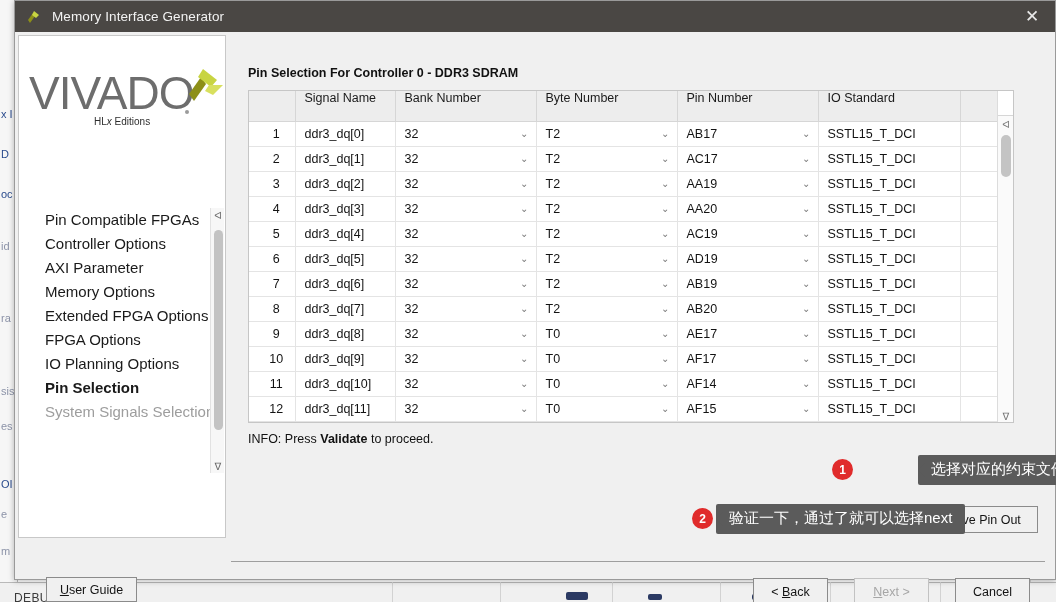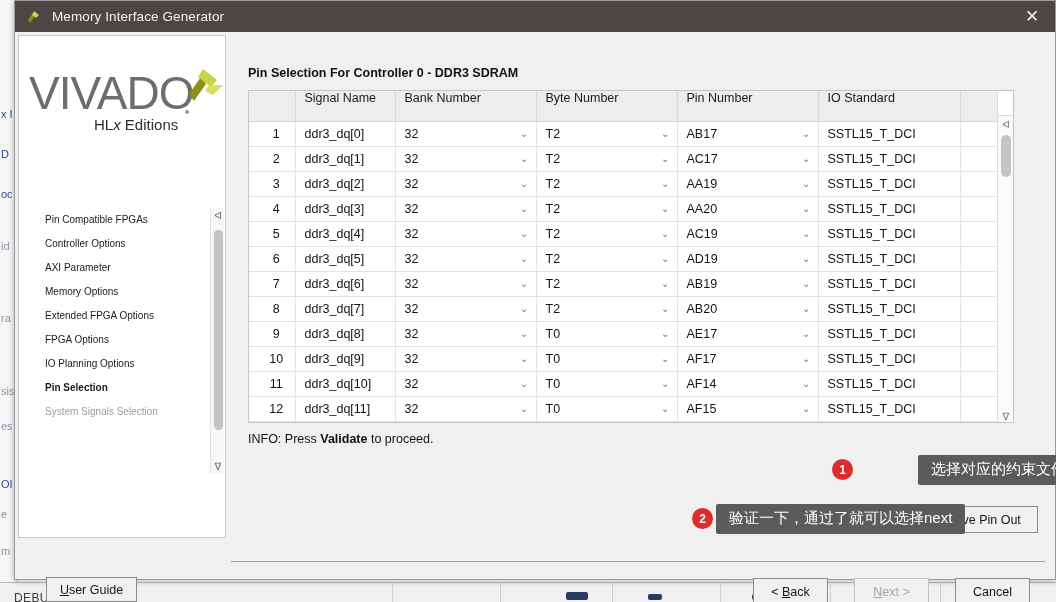--- a/index.html
+++ b/index.html
@@ -122,31 +122,31 @@
     letter-spacing: -1px;
     font-weight: 300;
   }
   .vivado-dot {
     position: absolute; left: 166px; top: 74px;
     width: 4px; height: 4px; border-radius: 50%;
     background: #9b9b9b;
   }
   .vivado-sub {
     position: absolute; left: 75px; top: 80px;
-    font-size: 15px; color: #2e2e2e;
+    font-size: 10px; color: #2e2e2e;
   }
   .vivado-sub i { font-style: italic; }
   .vivado-mark { position: absolute; left: 168px; top: 32px; }
 
   .nav-list {
     position: absolute; left: 0; top: 172px; width: 206px; height: 265px;
     overflow: hidden;
   }
   .nav-item {
-    font-size: 10px;
+    font-size: 15px;
     color: #1a1a1a;
     padding: 0 0 0 26px;
     height: 24px;
     line-height: 24px;
     white-space: nowrap;
     cursor: pointer;
   }
   .nav-item.current { font-weight: bold; }
   .nav-item.disabled { color: #9d9d9d; cursor: default; }
 

